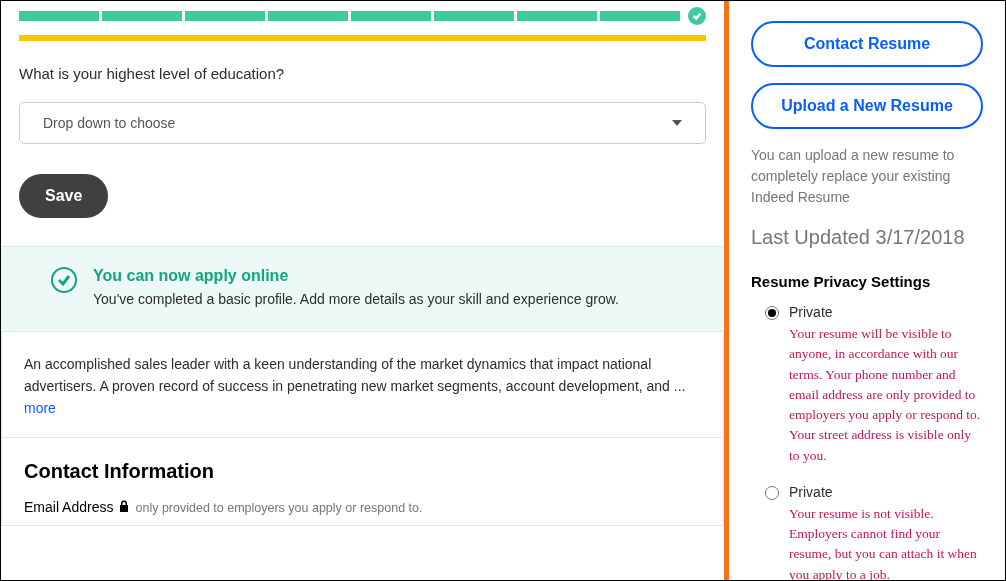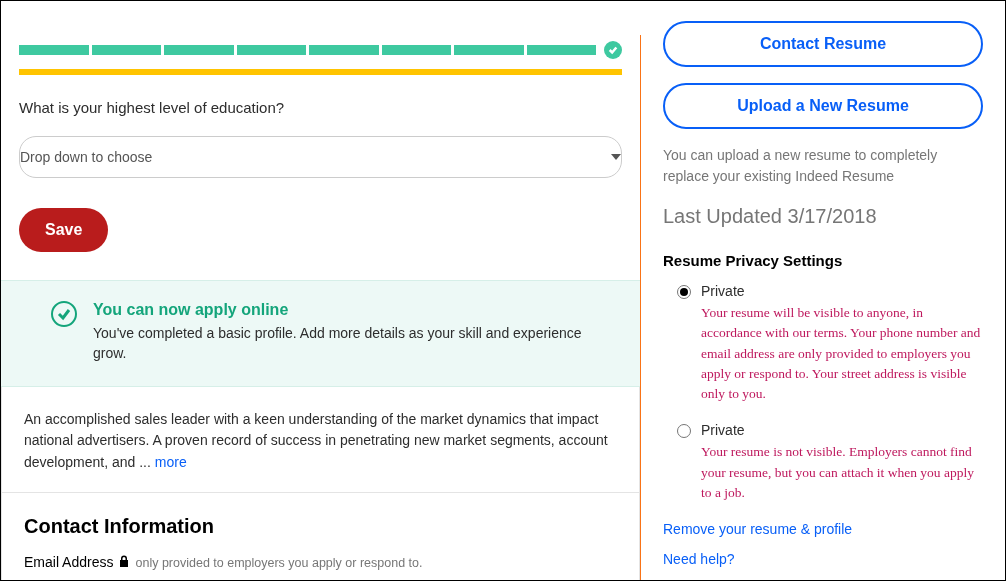--- a/index.html
+++ b/index.html
@@ -8,25 +8,24 @@
     font-size: 14px;
     color: #2d2d2d;
     background: #fff;
     width: 1006px;
     height: 581px;
     border: 1px solid #000;
     overflow: hidden;
   }
   .layout { display: flex; height: 100%; }
   .main {
-    width: 640px;
-    border-right: 1px solid #f97316;
+    width: 728px;
+    border-right: 5px solid #f97316;
     overflow-y: hidden;
     padding: 6px 18px 0 18px;
-    margin-top: 34px;
   }
   .side {
     flex: 1;
     padding: 20px 22px 0 22px;
     overflow-y: hidden;
   }
 
   
   .progress-wrap { display:flex; align-items:center; gap:8px; margin-bottom:10px;}
   .progress { display:flex; gap:3px; flex:1;}
@@ -34,28 +33,28 @@
   .check {
     width:18px; height:18px; border-radius:50%; background:#3ec9a0;
     display:flex;align-items:center;justify-content:center;
   }
   .check svg{width:10px;height:10px;stroke:#fff;stroke-width:3;fill:none;}
 
   .yellow-bar{height:6px;background:#ffc400;margin:0 0 24px 0;}
 
   .q-label{font-size:15px;color:#2d2d2d;margin-bottom:20px;}
   .select{
-    width:100%;border:1px solid #ccc;border-radius:17px;height:42px;
+    width:100%;border:1px solid #ccc;border-radius:5px;height:42px;
     display:flex;align-items:center;justify-content:space-between;
-    padding:0 0;color:#555;font-size:14px;margin-bottom:30px;
+    padding:0 23px;color:#555;font-size:14px;margin-bottom:30px;
     background:#fff;
   }
   .caret{width:0;height:0;border-left:5px solid transparent;border-right:5px solid transparent;border-top:6px solid #555;}
   .save-btn{
-    background:#b91c1c;color:#fff;border:none;border-radius:28px;
+    background:#404040;color:#fff;border:none;border-radius:28px;
     height:44px;padding:0 26px;font-size:16px;font-weight:700;
     cursor:pointer;margin-bottom:28px;display:inline-flex;align-items:center;
   }
 
   .success{
     background:#edf9f6;border-top:1px solid #d6efe8;border-bottom:1px solid #d6efe8;
     margin:0 -18px;padding:20px 50px 22px 50px;display:flex;gap:16px;
   }
   .success .ic{width:26px;height:26px;border:2px solid #14a57b;border-radius:50%;
     display:flex;align-items:center;justify-content:center;flex-shrink:0;margin-top:0;}

